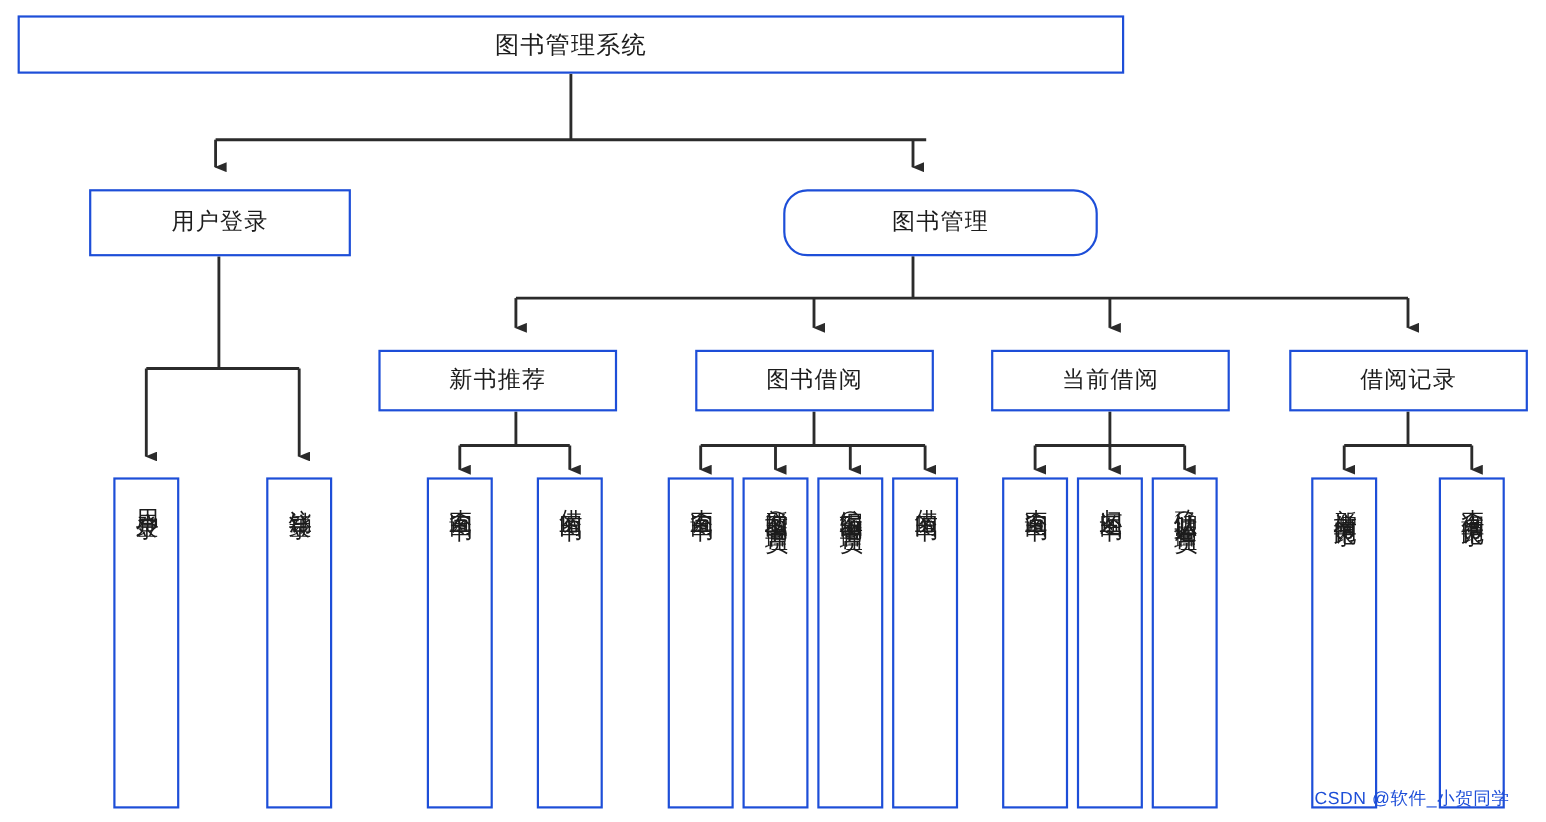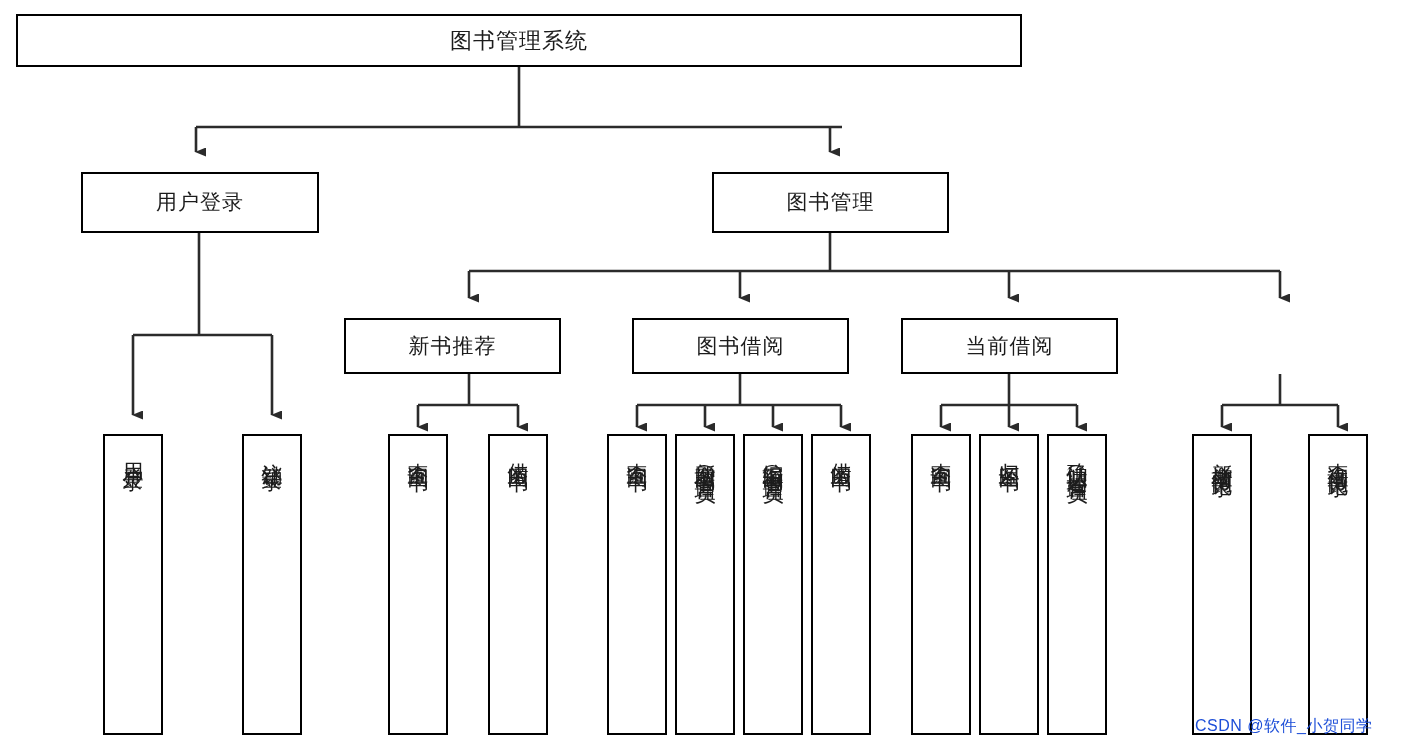--- a/index.html
+++ b/index.html
@@ -23,21 +23,21 @@
     left: 0;
     top: 0;
     width: 1405px;
     height: 747px;
     pointer-events: none;
   }
   .node {
     position: absolute;
     box-sizing: border-box;
     background: #ffffff;
-    border: 2px solid #000000;
+    border: 2px solid #1d4ed8;
     display: flex;
     align-items: center;
     justify-content: center;
     color: #1c1c1c;
   }
   .node-label {
     display: block;
     text-align: center;
     white-space: nowrap;
     line-height: 1.25;
@@ -129,36 +129,39 @@
   </svg>
 
   <div class="node horiz root" style="left:16px; top:14px; width:1006px; height:53px;">
     <span class="node-label">图书管理系统</span>
   </div>
 
   <div class="node horiz" style="left:81px; top:172px; width:238px; height:61px;">
     <span class="node-label">用户登录</span>
   </div>
 
-  <div class="node horiz" style="left:712px; top:172px; width:237px; height:61px;">
+  <div class="node horiz" style="left:712px; top:172px; width:286px; height:61px;border-radius:22px;">
     <span class="node-label">图书管理</span>
   </div>
 
   <div class="node horiz" style="left:344px; top:318px; width:217px; height:56px;">
     <span class="node-label">新书推荐</span>
   </div>
 
   <div class="node horiz" style="left:901px; top:318px; width:217px; height:56px;">
     <span class="node-label">当前借阅</span>
   </div>
 
   <div class="node horiz" style="left:632px; top:318px; width:217px; height:56px;">
     <span class="node-label">图书借阅</span>
   </div>
 
+  <div class="node horiz" style="left:1172px; top:318px; width:217px; height:56px;">
+    <span class="node-label">借阅记录</span>
+  </div>
 
   <div class="node leaf" style="left:103px; top:434px; width:60px; height:301px;">
     <span class="node-label">用户登录</span>
   </div>
 
   <div class="node leaf" style="left:242px; top:434px; width:60px; height:301px;">
     <span class="node-label">注销登录</span>
   </div>
 
   <div class="node leaf" style="left:388px; top:434px; width:60px; height:301px;">

